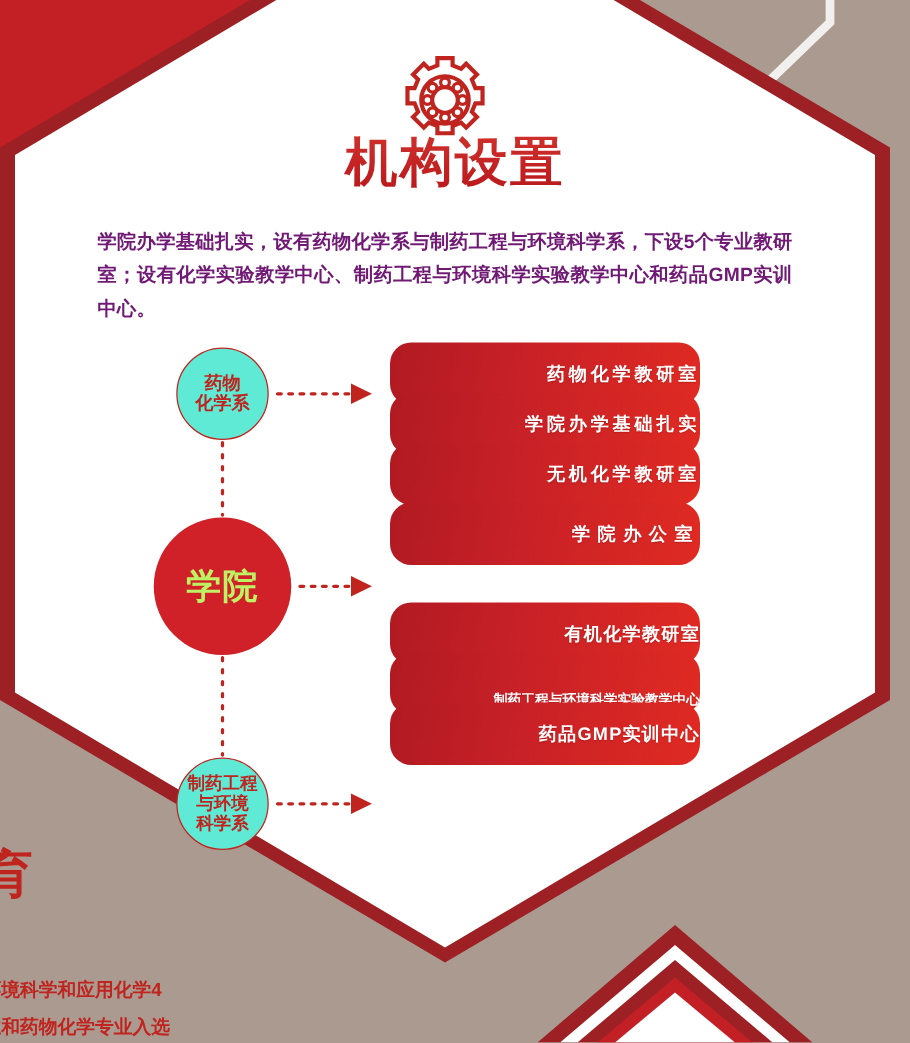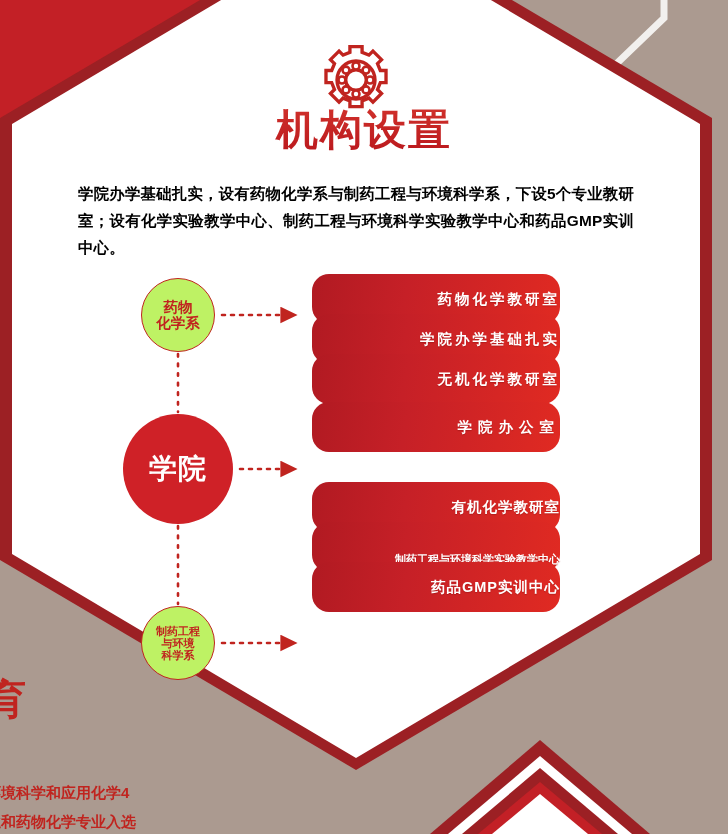--- a/index.html
+++ b/index.html
@@ -29,40 +29,40 @@
     background:linear-gradient(180deg,#d1322c 0%,#b9171c 100%);
     -webkit-background-clip:text;background-clip:text;
     -webkit-text-fill-color:transparent;
     line-height:52px;
     text-decoration:underline;
   }
 
   .para{
     position:absolute;left:78px;top:180px;width:556px;
     font-size:15.4px;font-weight:bold;line-height:27px;
-    color:#000000;letter-spacing:.2px;text-align:justify;
+    color:#701a75;letter-spacing:.2px;text-align:justify;
   }
 
   
   .flow{position:absolute;left:0;top:258px;width:728px;height:430px;}
   .conn-svg{position:absolute;left:0;top:0;width:728px;height:430px;}
 
   .node{
     position:absolute;border-radius:50%;
     display:flex;align-items:center;justify-content:center;
     text-align:center;font-weight:bold;color:#c0241f;
-    border:1.6px solid #c0241f;background:#bef264;
+    border:1.6px solid #c0241f;background:#5eead4;
     box-sizing:border-box;
   }
   .node .lbl{line-height:1.12;white-space:pre-line;}
   #node-dept-pharm{left:141px;top:20px;width:74px;height:74px;font-size:14.5px;}
-  #node-dept-eng{left:141px;top:348px;width:74px;height:74px;font-size:11px;align-items:center;}
+  #node-dept-eng{left:141px;top:348px;width:74px;height:74px;font-size:14px;align-items:center;}
   #node-college{
     left:123px;top:156px;width:110px;height:110px;
-    background:#cf2127;border:none;color:#ffffff;font-size:28px;letter-spacing:1px;
+    background:#cf2127;border:none;color:#bef264;font-size:28px;letter-spacing:1px;
   }
 
   .pill{
     position:absolute;left:312px;width:248px;height:50px;
     border-radius:17px;
     background:linear-gradient(100deg,#b11a22 0%,#c62027 38%,#e02a22 100%);
     color:#fff;display:flex;align-items:center;justify-content:flex-end;
     font-size:14.5px;font-weight:bold;box-sizing:border-box;
     text-shadow:0 1px 1px rgba(120,10,10,.35);
   }

